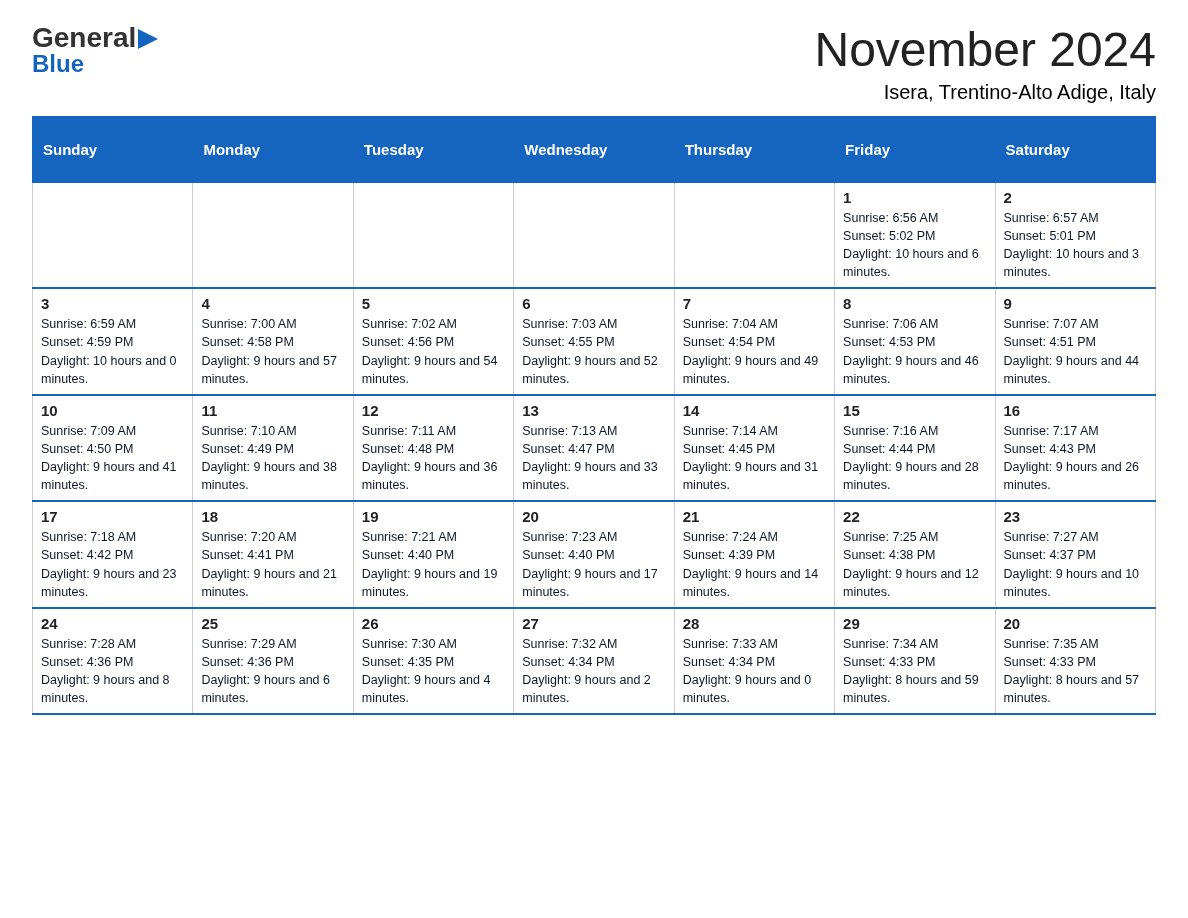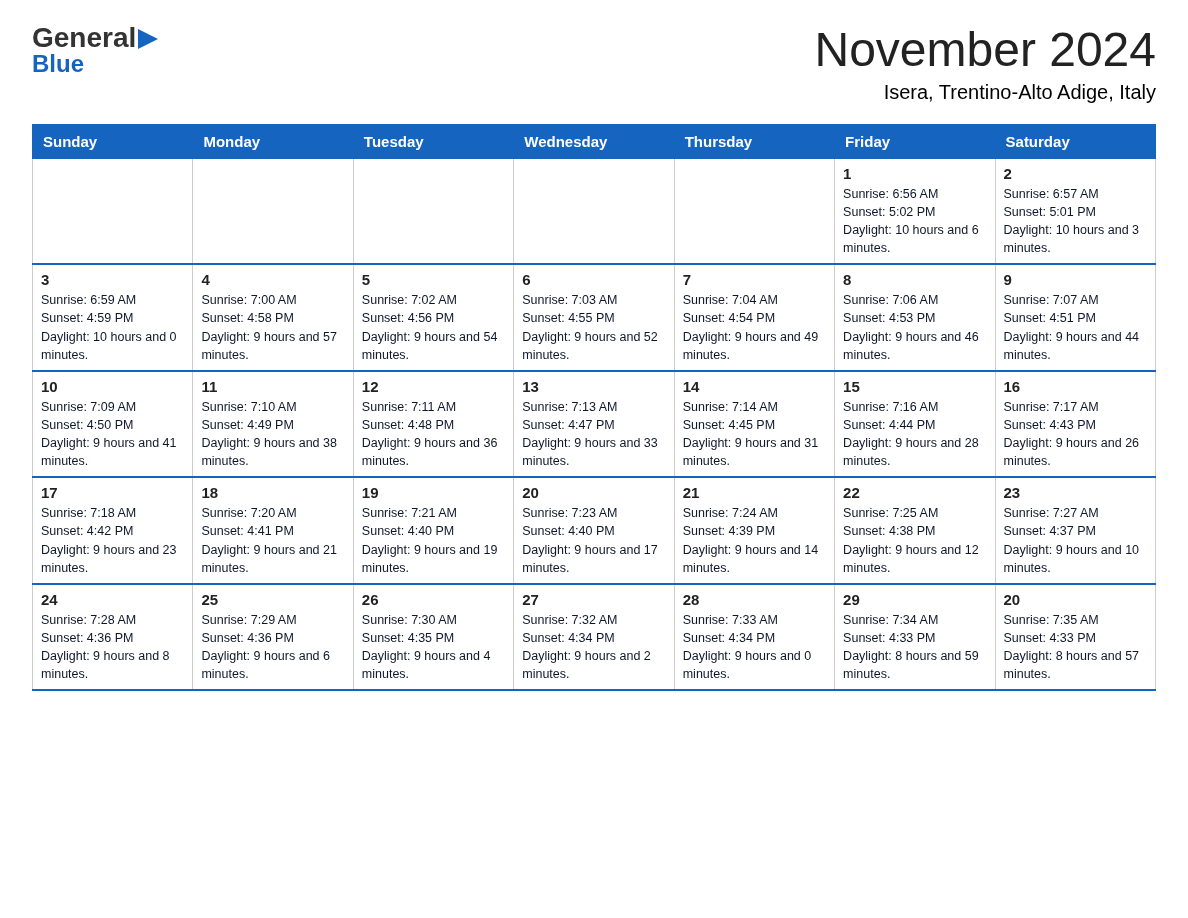--- a/index.html
+++ b/index.html
@@ -7,21 +7,21 @@
       font-family: Arial, sans-serif;
       background: #fff;
       padding: 24px 32px;
       width: 1188px;
       min-height: 918px;
     }
     .header {
       display: flex;
       justify-content: space-between;
       align-items: flex-start;
-      margin-bottom: 20px;
+      margin-bottom: 12px;
     }
     .logo {
       display: flex;
       flex-direction: column;
       align-items: flex-start;
     }
     .logo-general {
       font-size: 28px;
       font-weight: bold;
       color: #333;
@@ -52,21 +52,21 @@
     .calendar {
       width: 100%;
       border-collapse: collapse;
       border: 1px solid #aaa;
     }
     .calendar thead tr th {
       background: #1565c0;
       color: #fff;
       font-size: 15px;
       font-weight: bold;
-      padding: 8px 10px;
+      padding: 24px 10px;
       text-align: left;
       border: 1px solid #1565c0;
     }
     .calendar tbody tr td {
       vertical-align: top;
       padding: 6px 8px;
       border: 1px solid #ccc;
       width: 14.28%;
       min-height: 100px;
       font-size: 13px;

